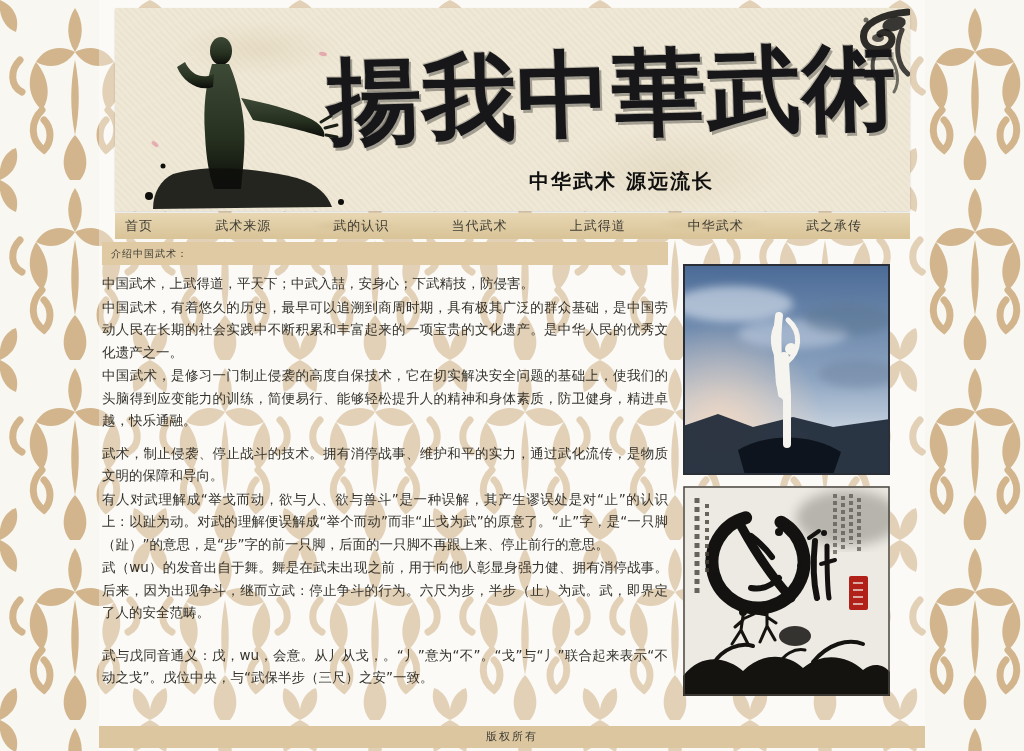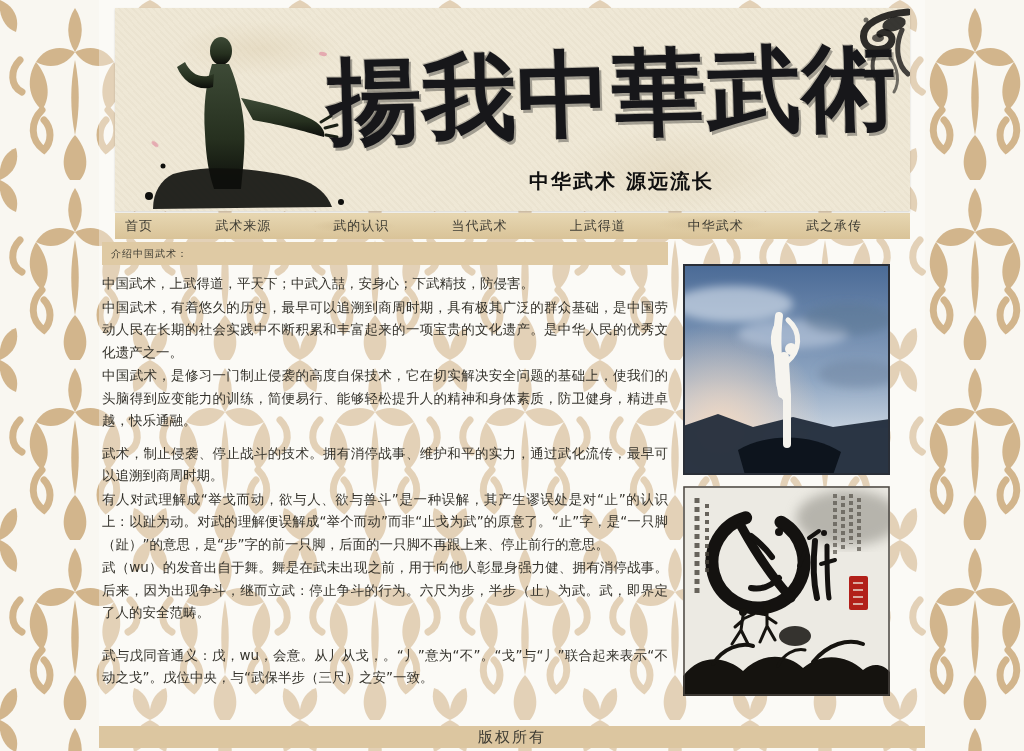--- a/index.html
+++ b/index.html
@@ -74,21 +74,21 @@
     color:#34322b; margin-bottom:1px;
   }
   .left-col p.indent { text-indent:2em; }
   .left-col p.gap-above { margin-top:20px; }
   .photo-frame { width:207px; margin-bottom:11px; line-height:0; }
   .photo-frame svg { display:block; }
   
   .footer {
     position:absolute; left:0; bottom:3px; width:826px; height:22px;
     background:#dcc6a0; text-align:center; line-height:22px;
-    font-size:15px; color:#3e3c33; letter-spacing:2px;
+    font-size:11px; color:#3e3c33; letter-spacing:2px;
   }
 </style>
 </head>
 <body>
 
 <div id="bg-pattern">
   <svg width="1024" height="751" xmlns="http://www.w3.org/2000/svg">
     <defs>
       <pattern id="dmk" width="150" height="180" patternUnits="userSpaceOnUse">
         <rect width="150" height="180" fill="#f9f7f1"></rect>
@@ -176,21 +176,21 @@
   <div class="main">
 
     <div class="left-col">
       <div class="section">
         <div class="section-heading">介绍中国武术：</div>
         <p>中国武术，上武得道，平天下；中武入喆，安身心；下武精技，防侵害。</p>
         <p>中国武术，有着悠久的历史，最早可以追溯到商周时期，具有极其广泛的群众基础，是中国劳动人民在长期的社会实践中不断积累和丰富起来的一项宝贵的文化遗产。是中华人民的优秀文化遗产之一。</p>
         <p>中国武术，是修习一门制止侵袭的高度自保技术，它在切实解决安全问题的基础上，使我们的头脑得到应变能力的训练，简便易行、能够轻松提升人的精神和身体素质，防卫健身，精进卓越，快乐通融。</p>
       </div>
       <div class="section">
-        <p>武术，制止侵袭、停止战斗的技术。拥有消停战事、维护和平的实力，通过武化流传，最早可以追溯到商周时期。</p>
+        <p>武术，制止侵袭、停止战斗的技术。拥有消停战事、维护和平的实力，通过武化流传，是物质文明的保障和导向。</p>
         <p>有人对武理解成“举戈而动，欲与人、欲与兽斗”是一种误解，其产生谬误处是对“止”的认识上：以趾为动。对武的理解便误解成“举个而动”而非“止戈为武”的原意了。“止”字，是“一只脚（趾）”的意思，是“步”字的前一只脚，后面的一只脚不再跟上来、停止前行的意思。</p>
         <p>武（wu）的发音出自于舞。舞是在武未出现之前，用于向他人彰显身强力健、拥有消停战事。后来，因为出现争斗，继而立武：停止争斗的行为。六尺为步，半步（止）为武。武，即界定了人的安全范畴。</p>
         <p class="gap-above">武与戊同音通义：戊，wu，会意。从丿从戈，。“丿”意为“不”。“戈”与“丿”联合起来表示“不动之戈”。戊位中央，与“武保半步（三尺）之安”一致。</p>
 
       </div>
     </div>
 
     <div class="right-col">
 
       <div class="photo-frame">

